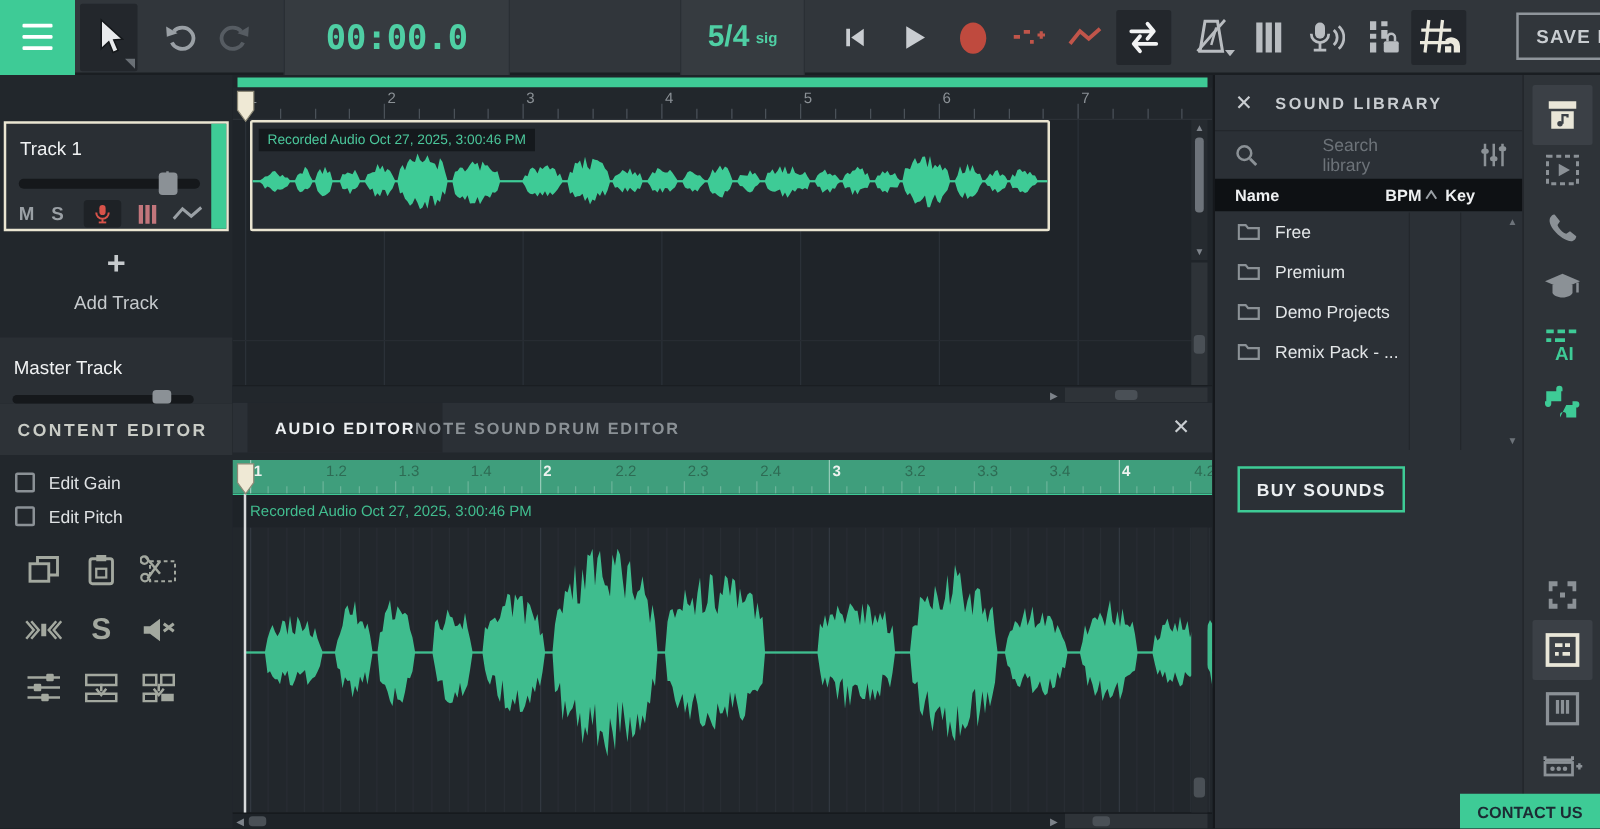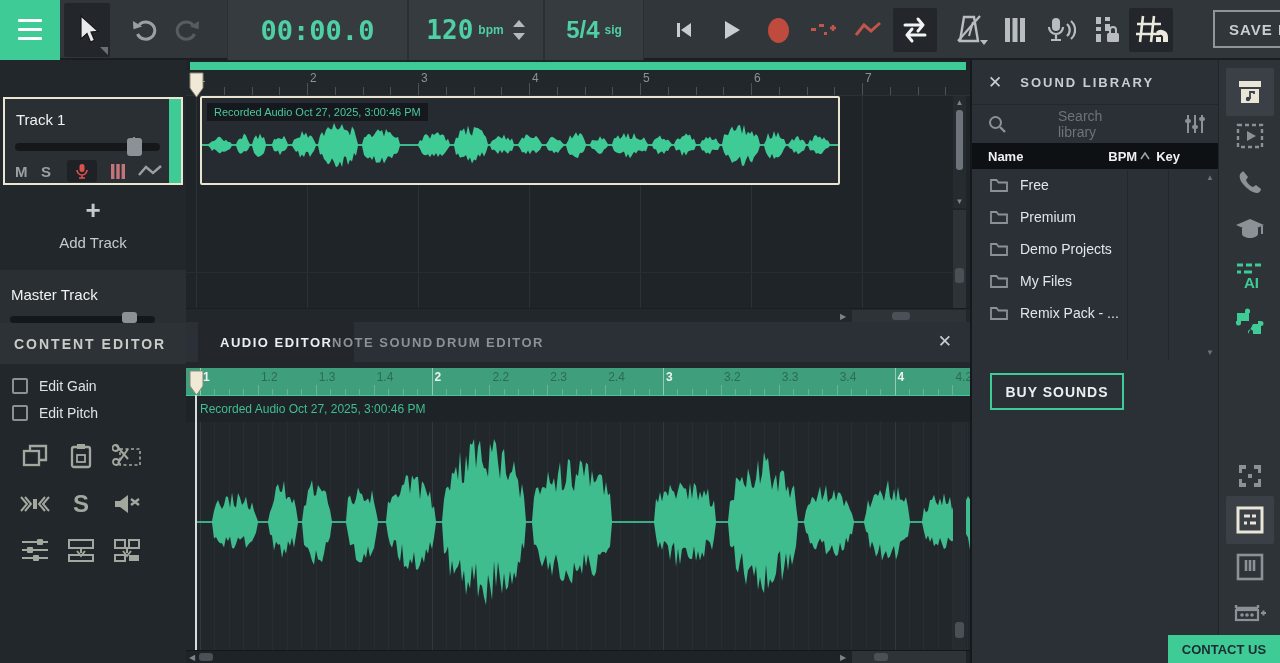--- a/index.html
+++ b/index.html
@@ -119,28 +119,20 @@
       <svg width="28" height="28" viewBox="0 0 28 28" style="transform:scaleX(-1)">
         <path d="M8 9 A 9 8.5 0 1 1 6.5 18" fill="none" stroke="#565c62" stroke-width="3"></path>
         <path d="M3 4 L10 12 L1 12 Z" fill="#565c62" transform="rotate(-18 6 8)"></path>
       </svg>
     </div>
 
     <div class="tb-group" style="left:227px; width:181px;">
       <span class="digital" style="font-size:27px;">00:00.0</span>
     </div>
 
-    <div class="tb-group" style="left:408px; width:136px;">
-      <span class="digital" style="font-size:26px;">120</span>
-      <span class="unit">bpm</span>
-      <svg width="14" height="24" viewBox="0 0 14 24" style="margin-left:8px;">
-        <path d="M1 9 L7 2 L13 9 Z" fill="#b6babd"></path>
-        <path d="M1 15 L7 22 L13 15 Z" fill="#b6babd"></path>
-      </svg>
-    </div>
 
     <div class="tb-group" style="left:544px; width:100px;">
       <span class="digital" style="font-size:24px; font-family:'Liberation Sans',sans-serif;">5/4</span>
       <span class="unit">sig</span>
     </div>
 
     <div class="tb-icon" style="left:668px; width:32px;">
       <svg width="20" height="20" viewBox="0 0 20 20">
         <rect x="3" y="3" width="3" height="14" fill="#c9cdd1"></rect>
         <path d="M17 3 L7 10 L17 17 Z" fill="#c9cdd1"></path>
@@ -625,26 +617,20 @@
         <div class="lib-row">
           <svg width="18" height="15" viewBox="0 0 18 15" style="margin-left:18px;">
             <path d="M1 3 V13 H17 V4.5 H8.5 L6.5 2 H1 Z" fill="none" stroke="#8b9196" stroke-width="1.8"></path>
           </svg>
           <span class="lbl">Demo Projects</span>
         </div>
         <div class="lib-row">
           <svg width="18" height="15" viewBox="0 0 18 15" style="margin-left:18px;">
             <path d="M1 3 V13 H17 V4.5 H8.5 L6.5 2 H1 Z" fill="none" stroke="#8b9196" stroke-width="1.8"></path>
           </svg>
-          <span class="lbl">My Files</span>
-        </div>
-        <div class="lib-row">
-          <svg width="18" height="15" viewBox="0 0 18 15" style="margin-left:18px;">
-            <path d="M1 3 V13 H17 V4.5 H8.5 L6.5 2 H1 Z" fill="none" stroke="#8b9196" stroke-width="1.8"></path>
-          </svg>
           <span class="lbl">Remix Pack - ...</span>
         </div>
       </div>
     <div class="col-sep" style="left:155px;"></div>
     <div class="col-sep" style="left:196px;"></div>
 
     <div class="abs" style="left:234px; top:113px; font-size:8px; color:#6d737a;">▲</div>
     <div class="abs" style="left:234px; top:288px; font-size:8px; color:#6d737a;">▼</div>
 
     <button class="buy-btn">BUY SOUNDS</button>

